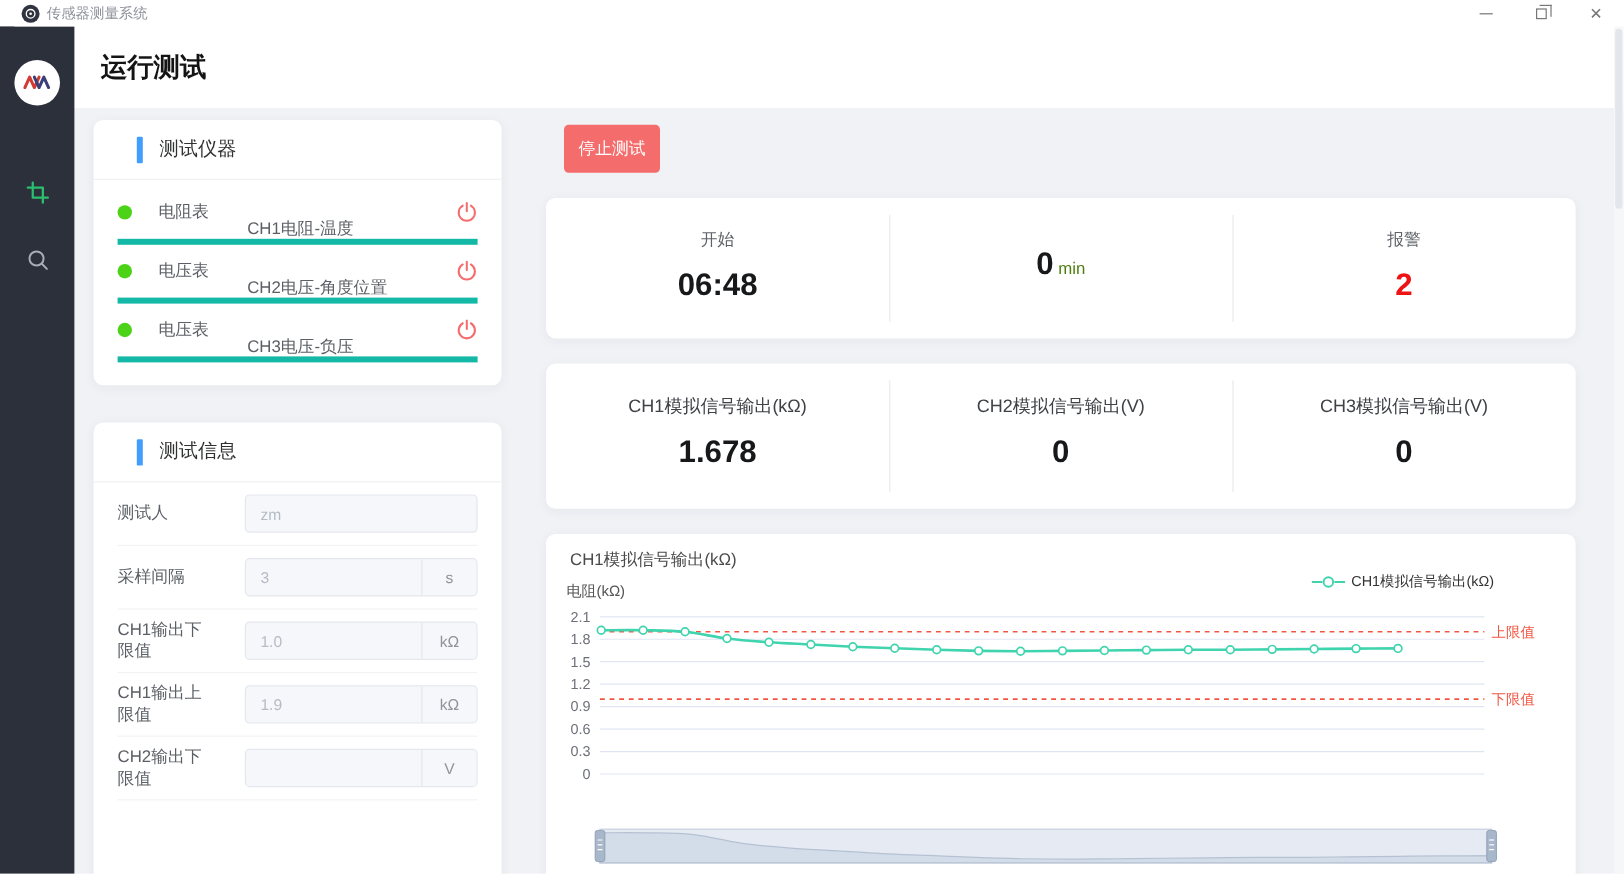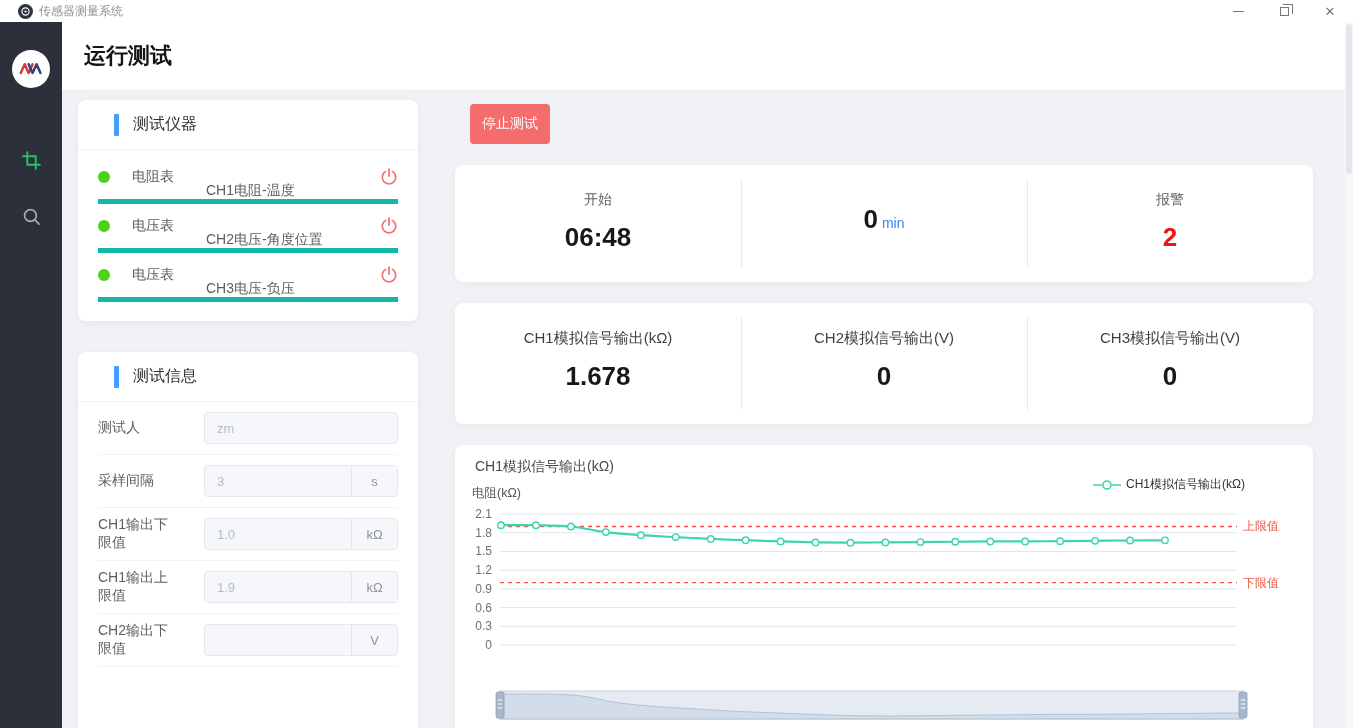--- a/index.html
+++ b/index.html
@@ -71,21 +71,21 @@
     color:#fff;font-size:14px;cursor:pointer;z-index:7;font-family:inherit;}
 
   
   #stats-card{left:455px;top:165px;width:858px;height:117px;display:flex;}
   #outputs-card{left:455px;top:303px;width:858px;height:121px;display:flex;}
   .stat-col{flex:1;position:relative;text-align:center;padding-top:26px;}
   .stat-col + .stat-col::before{content:'';position:absolute;left:0;top:14px;bottom:14px;width:1px;background:#e8eaee;}
   .stat-label{font-size:14px;color:#5f6368;}
   .out-label{font-size:15px;color:#3e4146;}
   .stat-value{margin-top:13px;font-size:26px;font-weight:700;color:#17181a;}
-  .unit{font-size:14px;color:#3b82f6;font-weight:400;margin-left:4px;}
+  .unit{font-size:14px;color:#4d7c0f;font-weight:400;margin-left:4px;}
 
   
   #chart-card{left:455px;top:445px;width:858px;height:293px;overflow:hidden;}
   .chart-title{position:absolute;left:20px;top:13px;font-size:14px;color:#4a4a4a;}
   .chart-legend{position:absolute;right:68px;top:31px;display:flex;align-items:center;
     font-size:12px;color:#333;cursor:pointer;}
   .chart-legend svg{margin-right:5px;}
   .chart-ylabel{position:absolute;left:17px;top:40px;font-size:12.5px;color:#555;}
   #chart-svg{position:absolute;left:0;top:0;}
 </style>

